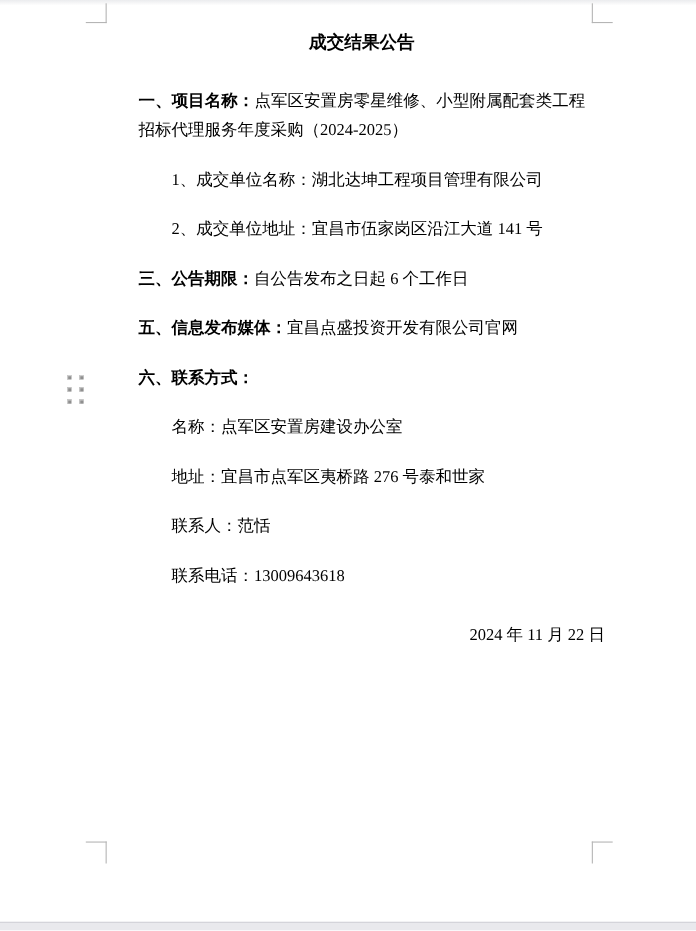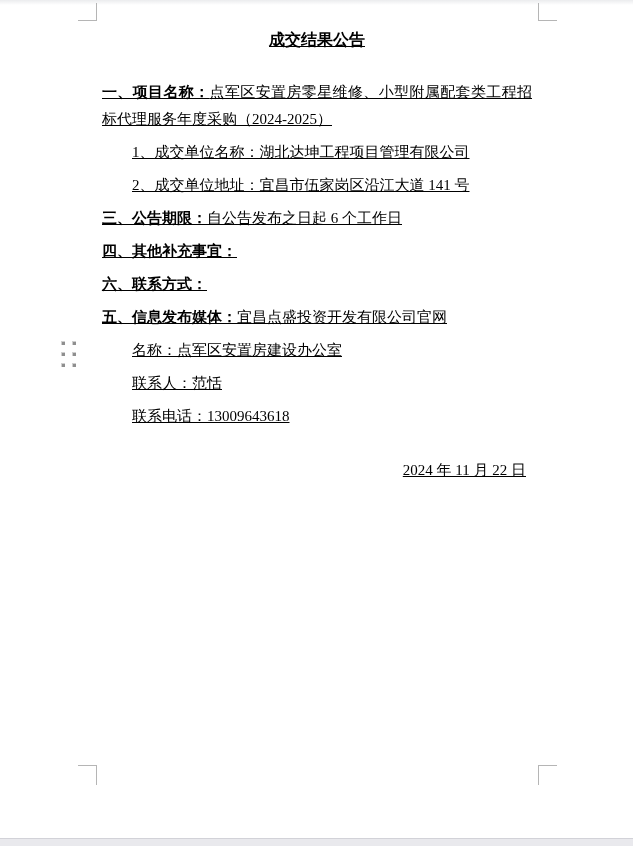--- a/index.html
+++ b/index.html
@@ -30,36 +30,36 @@
     grid-template-columns: repeat(2, 4px);
     grid-template-rows: repeat(3, 4px);
     gap: 7px 7px;
   }
   .handle i {
     display: block; width: 4px; height: 4px;
     background: #8f8f8f;
     box-shadow: inset 1px 1px 0 #cfcfcf;
   }
   .content {
-    position: absolute; left: 96px; top: 0; width: 442px; text-decoration: underline;
+    position: absolute; left: 108px; top: 0; width: 442px;
   }
   .title {
     margin: 28px 0 27px 0;
     font-size: 16px; line-height: 24px;
     font-weight: bold; text-align: center;
   }
   p.para {
-    margin: 6px;
+    margin: 18px;
     font-size: 15px; line-height: 27px;
     text-align: justify;
   }
   p.para.indent { text-indent: 2em; }
   .lbl { font-weight: bold; }
   .date {
-    margin: 27px 12px 0 0;
+    margin: 27px 0 0 0;
     font-size: 15px; line-height: 27px;
     text-align: right;
   }
 </style>
 </head>
 <body>
 
 <div class="page">
 
   <div class="top-edge"></div>
@@ -85,29 +85,29 @@
     <p class="para"><span class="lbl">一、项目名称：</span><span>点军区安置房零星维修、小型附属配套类工程招标代理服务年度采购（2024-2025）</span></p>
 
 
     <p class="para indent"><span class="lbl"></span><span>1、成交单位名称：湖北达坤工程项目管理有限公司</span></p>
 
     <p class="para indent"><span class="lbl"></span><span>2、成交单位地址：宜昌市伍家岗区沿江大道 141 号</span></p>
 
 
     <p class="para"><span class="lbl">三、公告期限：</span><span>自公告发布之日起 6 个工作日</span></p>
 
-    <p class="para"><span class="lbl">四、其他补充事宜：</span><span></span></p>
 
+
+    <p class="para"><span class="lbl">五、信息发布媒体：</span><span>宜昌点盛投资开发有限公司官网</span></p>
 
     <p class="para"><span class="lbl">六、联系方式：</span><span></span></p>
 
-    <p class="para"><span class="lbl">五、信息发布媒体：</span><span>宜昌点盛投资开发有限公司官网</span></p>
-
     <p class="para indent"><span class="lbl"></span><span>名称：点军区安置房建设办公室</span></p>
 
+    <p class="para indent"><span class="lbl"></span><span>地址：宜昌市点军区夷桥路 276 号泰和世家</span></p>
 
     <p class="para indent"><span class="lbl"></span><span>联系人：范恬</span></p>
 
     <p class="para indent"><span class="lbl"></span><span>联系电话：13009643618</span></p>
 
     <p class="date">2024 年 11 月 22 日</p>
 
   </div>
 
   <div class="bottom-edge"></div>

